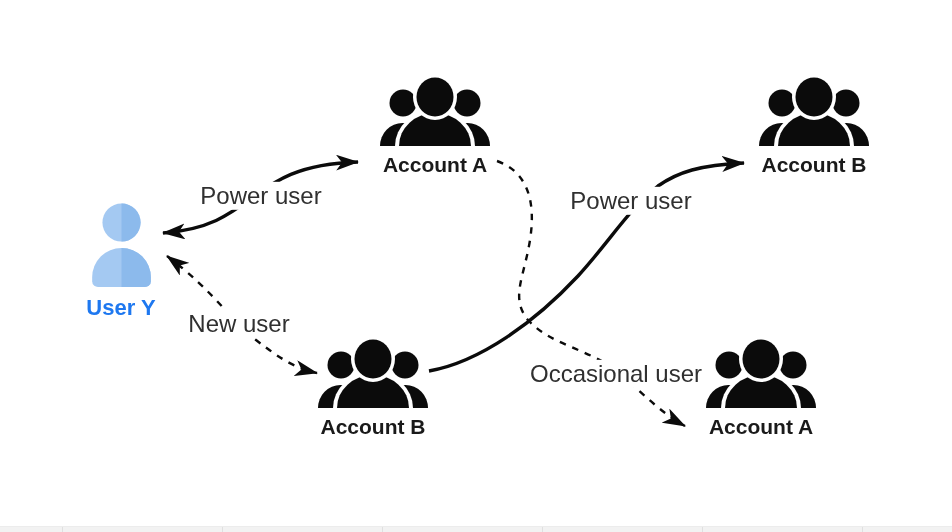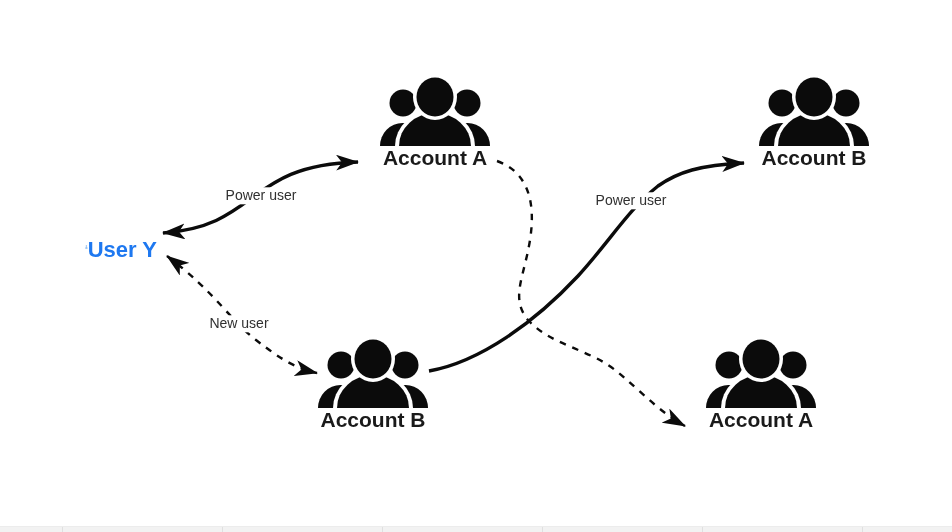--- a/index.html
+++ b/index.html
@@ -7,35 +7,36 @@
     position:relative;
     width:952px;height:532px;
     background:#ffffff;
     overflow:hidden;
     font-family:"Liberation Sans","DejaVu Sans",sans-serif;
   }
   svg.edges{position:absolute;left:0;top:0;}
   .node{position:absolute;display:flex;flex-direction:column;align-items:center;}
   .node .glyph{display:block;}
   .node-label{
+    margin-top:7px;
     font-size:21px;font-weight:700;color:#1a1a1a;
     white-space:nowrap;line-height:1;
   }
-  .user-node{position:absolute;display:flex;flex-direction:row;align-items:center;}
+  .user-node{position:absolute;display:flex;flex-direction:column;align-items:center;}
   .user-label{
     margin-top:6px;
     font-size:22px;font-weight:700;color:#1E78F0;
     white-space:nowrap;line-height:1;
   }
   .edge-label{
     position:absolute;
     transform:translate(-50%,-50%);
     background:#ffffff;
     padding:1px 4px;
-    font-size:14px;color:#303030;
+    font-size:24px;color:#303030;
     white-space:nowrap;line-height:1.1;
   }
   .bottom-strip{
     position:absolute;left:0;bottom:0;
     width:952px;height:5px;
     background:#f2f2f2;
     border-top:1px solid #ececec;
   }
   .strip-divider{
     position:absolute;top:0;width:1px;height:5px;background:#e0e0e0;
@@ -121,20 +122,21 @@
   <div class="node" style="left:705px;top:338px;width:112px;">
     <svg class="glyph" width="112" height="71">
         <use href="#group-icon"></use>
       </svg>
     <div class="node-label">Account A</div>
   </div>
 
   <div class="edge-label" style="left:261px;top:196px;">Power user</div>
   <div class="edge-label" style="left:239px;top:324px;">New user</div>
   <div class="edge-label" style="left:631px;top:201px;">Power user</div>
+  <div class="edge-label" style="left:616px;top:374px;">Occasional user</div>
 
   <div class="bottom-strip">
     <div class="strip-divider" style="left:62px"></div>
     <div class="strip-divider" style="left:222px"></div>
     <div class="strip-divider" style="left:382px"></div>
     <div class="strip-divider" style="left:542px"></div>
     <div class="strip-divider" style="left:702px"></div>
     <div class="strip-divider" style="left:862px"></div>
   </div>
 

